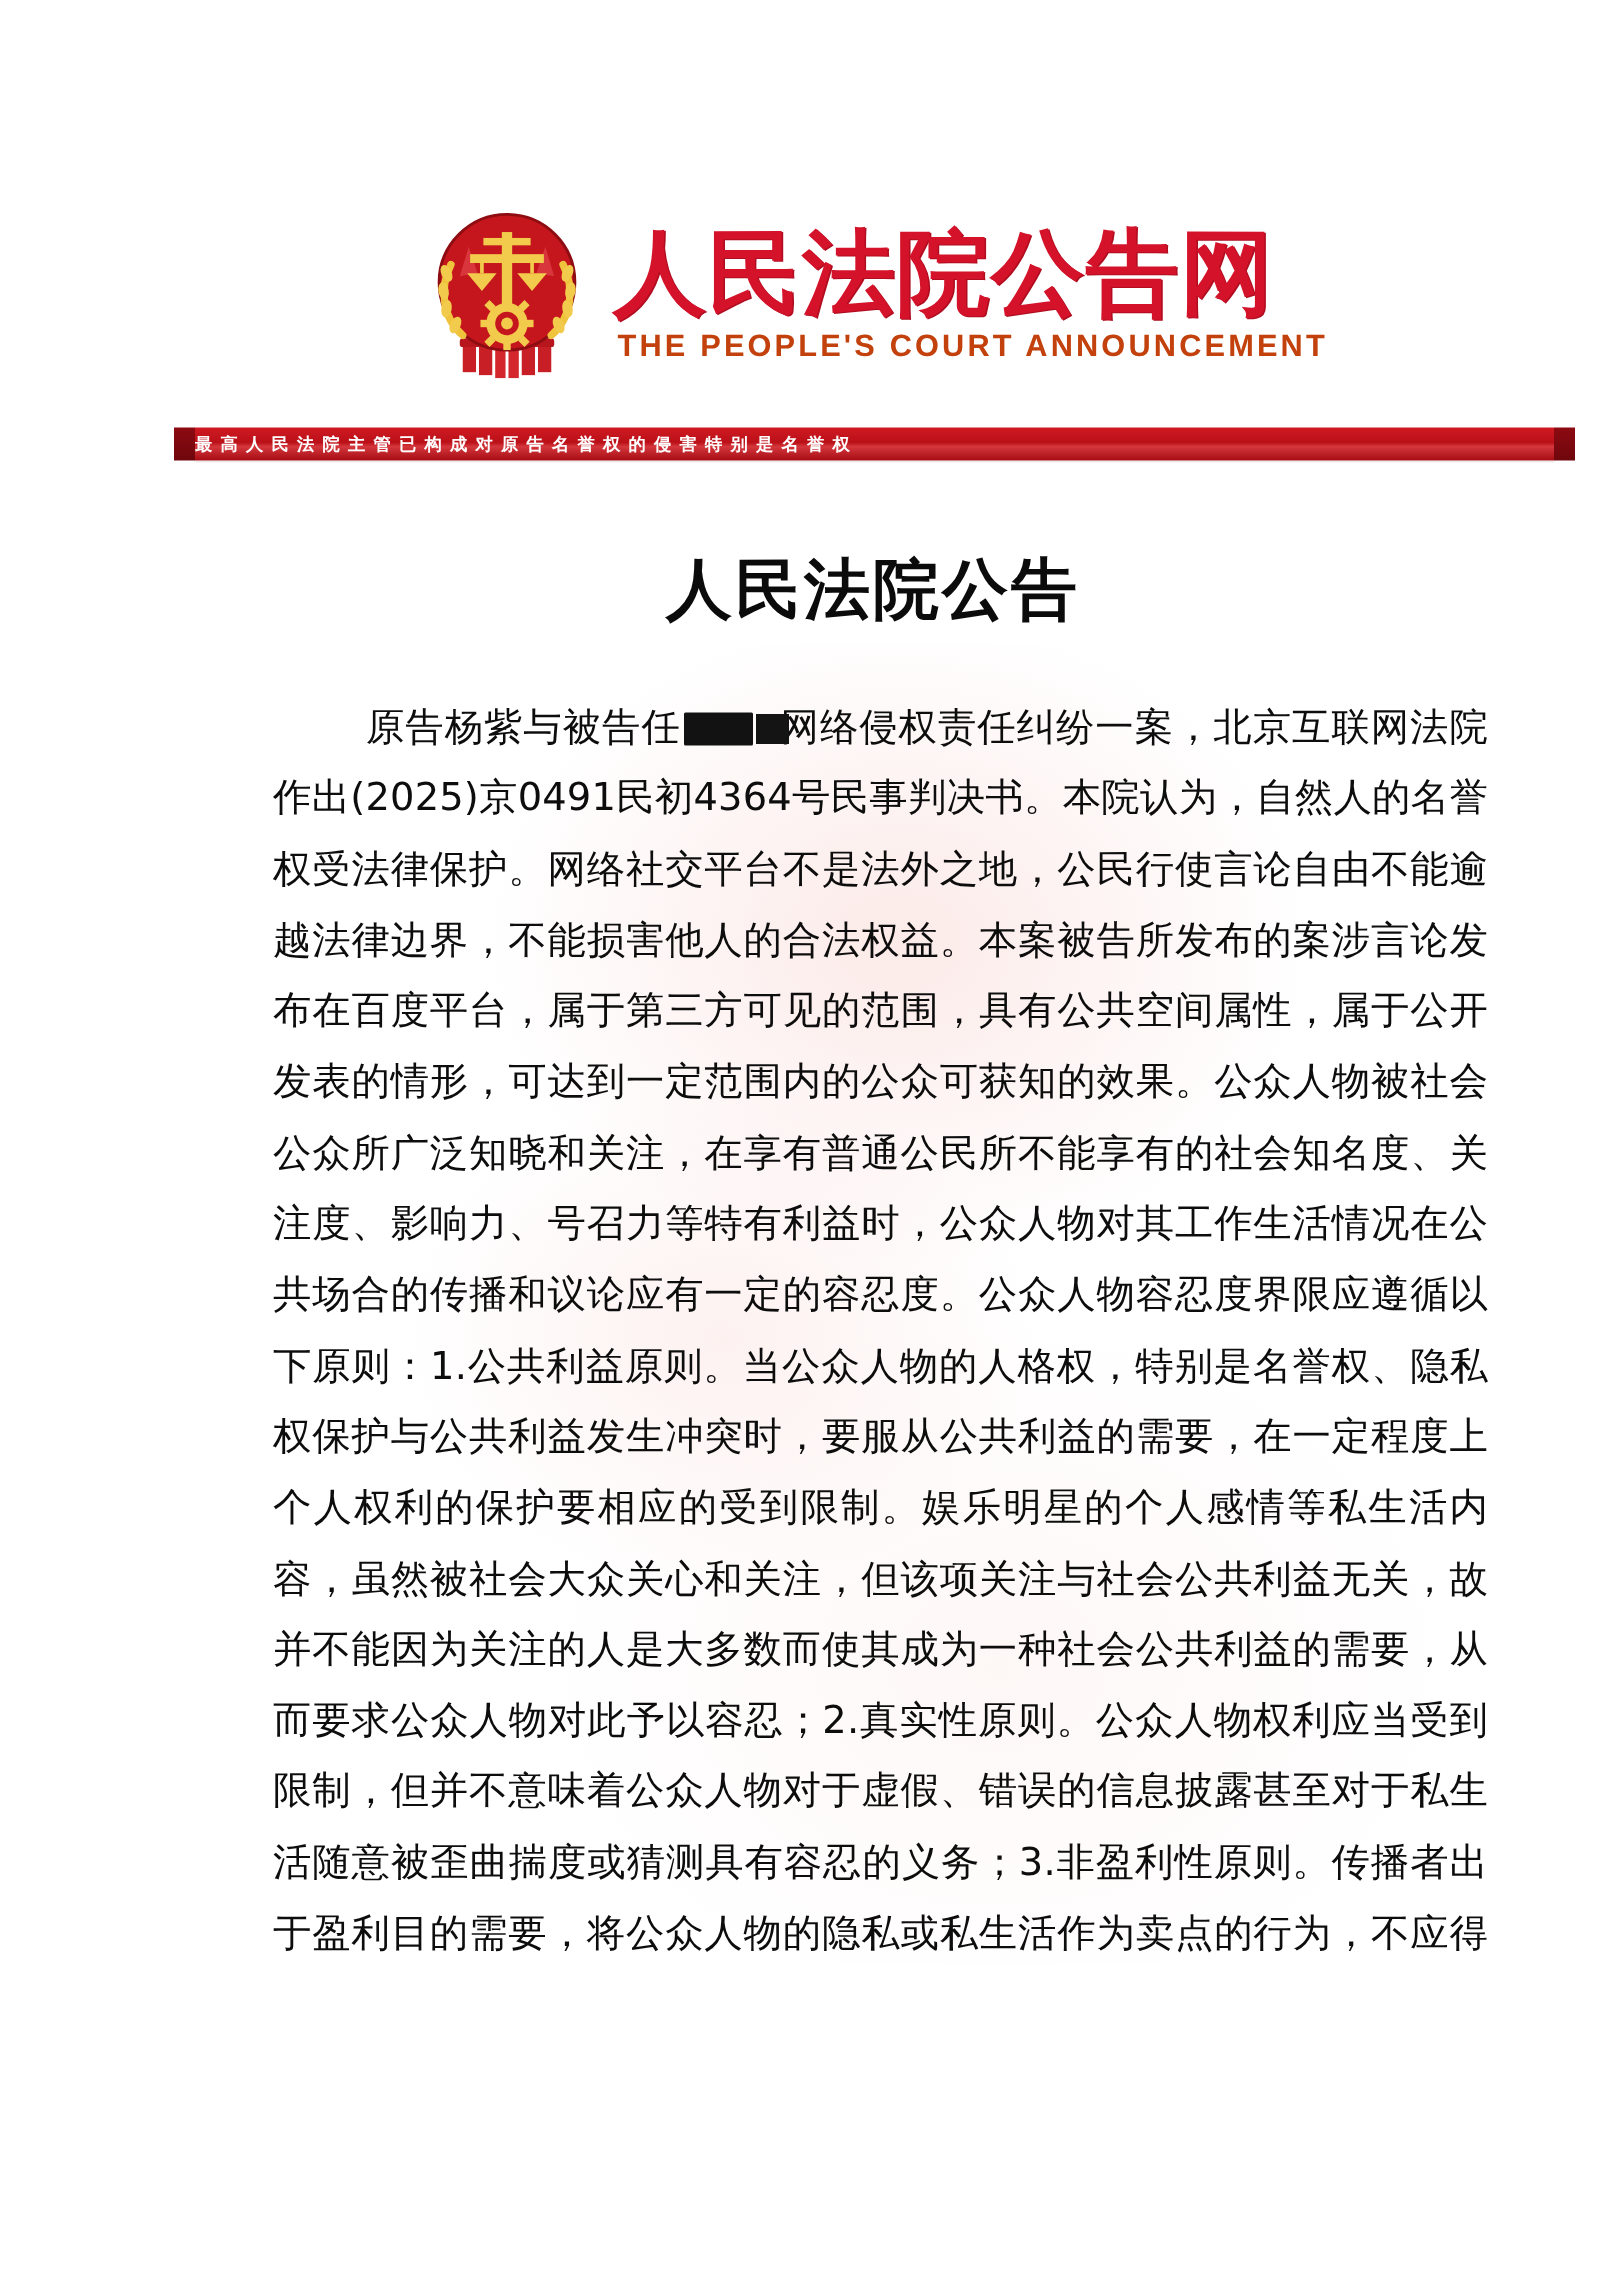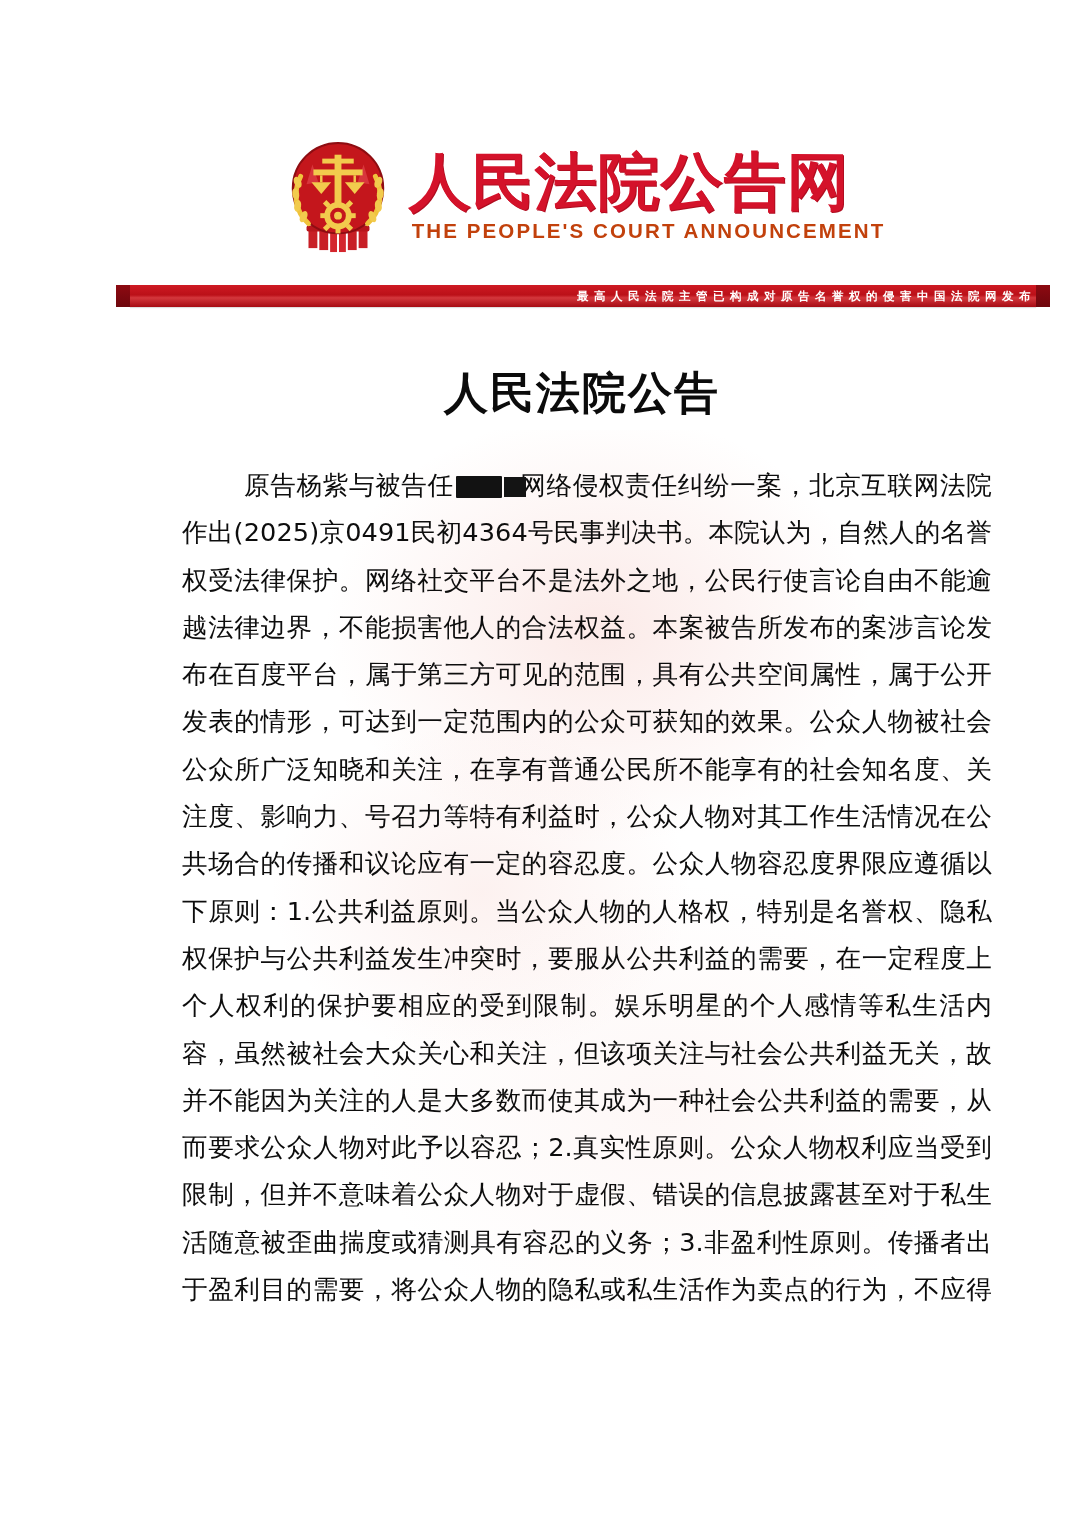--- a/index.html
+++ b/index.html
@@ -83,21 +83,21 @@
   
   .ribbon {
     position: absolute;
     left: 88px;
     top: 285px;
     width: 906px;
     height: 22px;
     background: linear-gradient(180deg, #cf1a23 0%, #bb1018 45%, #d4373c 58%, #a60c14 100%);
     display: flex;
     align-items: center;
-    justify-content: flex-end;
+    justify-content: flex-start;
     z-index: 2;
     box-shadow: 0 1px 1px rgba(0,0,0,0.12);
   }
   .ribbon::before, .ribbon::after {
     content: "";
     position: absolute;
     top: 0;
     width: 14px;
     height: 22px;
     background: linear-gradient(180deg, #8d0a11, #6e070d);
@@ -285,21 +285,21 @@
     <div class="masthead-text">
       <div class="site-title-cn">人民法院公告网</div>
       <div class="site-title-en">THE PEOPLE'S COURT ANNOUNCEMENT</div>
     </div>
 
   </div>
 
   <div class="ribbon">
     <div class="ribbon-item">最高人民法院主管</div>
     <div class="ribbon-item">已构成对原告名誉权的侵害</div>
-    <div class="ribbon-item">中国法院网发布</div>
+    <div class="ribbon-item">特别是名誉权</div>
   </div>
 
   <div class="doc-title">人民法院公告</div>
 
   <div class="body-wrap">
     <div class="body-text"><span class="indent"></span><span>原告杨紫与被告任</span><span class="redact r1"></span><span>网络侵权责任纠纷一案，北京互联网法院作出(2025)京0491民初4364号民事判决书。本院认为，自然人的名誉权受法律保护。网络社交平台不是法外之地，公民行使言论自由不能逾越法律边界，不能损害他人的合法权益。本案被告所发布的案涉言论发布在百度平台，属于第三方可见的范围，具有公共空间属性，属于公开发表的情形，可达到一定范围内的公众可获知的效果。公众人物被社会公众所广泛知晓和关注，在享有普通公民所不能享有的社会知名度、关注度、影响力、号召力等特有利益时，公众人物对其工作生活情况在公共场合的传播和议论应有一定的容忍度。公众人物容忍度界限应遵循以下原则：1.公共利益原则。当公众人物的人格权，特别是名誉权、隐私权保护与公共利益发生冲突时，要服从公共利益的需要，在一定程度上个人权利的保护要相应的受到限制。娱乐明星的个人感情等私生活内容，虽然被社会大众关心和关注，但该项关注与社会公共利益无关，故并不能因为关注的人是大多数而使其成为一种社会公共利益的需要，从而要求公众人物对此予以容忍；2.真实性原则。公众人物权利应当受到限制，但并不意味着公众人物对于虚假、错误的信息披露甚至对于私生活随意被歪曲揣度或猜测具有容忍的义务；3.非盈利性原则。传播者出于盈利目的需要，将公众人物的隐私或私生活作为卖点的行为，不应得到法律的保护。具体到本案，被告任永刚通过百度平台传播未经核实的信息，内容缺乏事实依据，且其所发布内容具有明显的侮辱性和诽谤性，在发布相关信息的同时配有原告图片或者以@的形式引出原告,表明其侵权行为指向原告，涉案内容发布在公开平台并引起大量浏览，造成原告的心理压力并影响原告社会评价，已构成对原告名誉权的侵害，应依法承担法律责任。判决如下：一、被告任</span></div>
   </div>
 
   <div class="watermark">
     <div class="wm-logo"></div>

